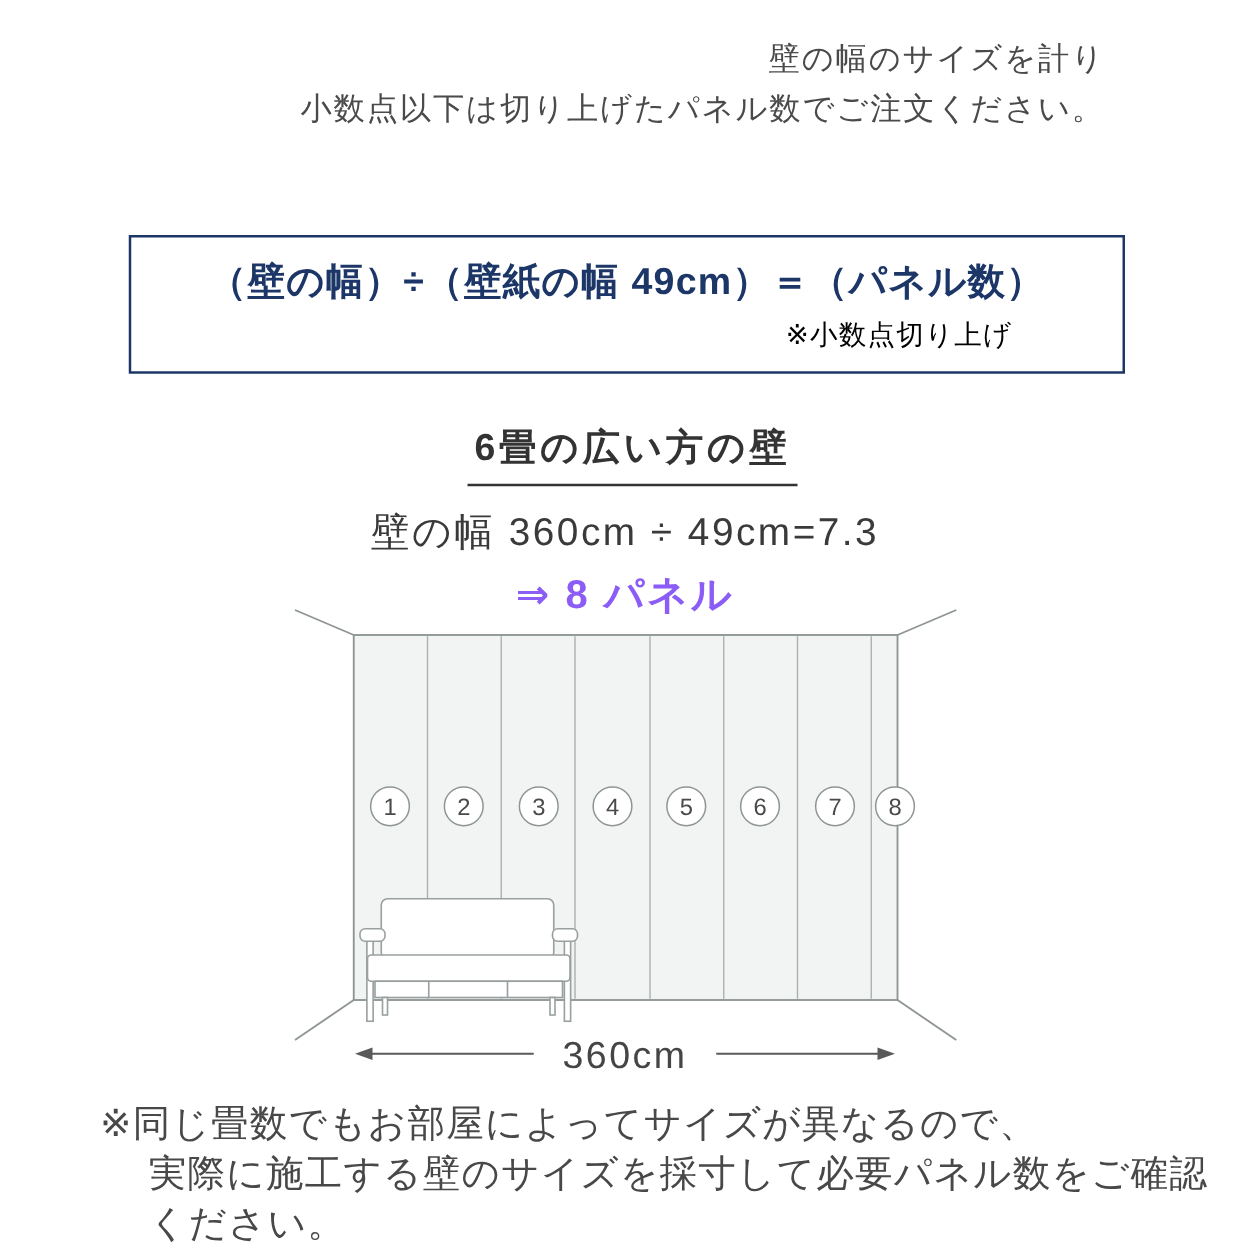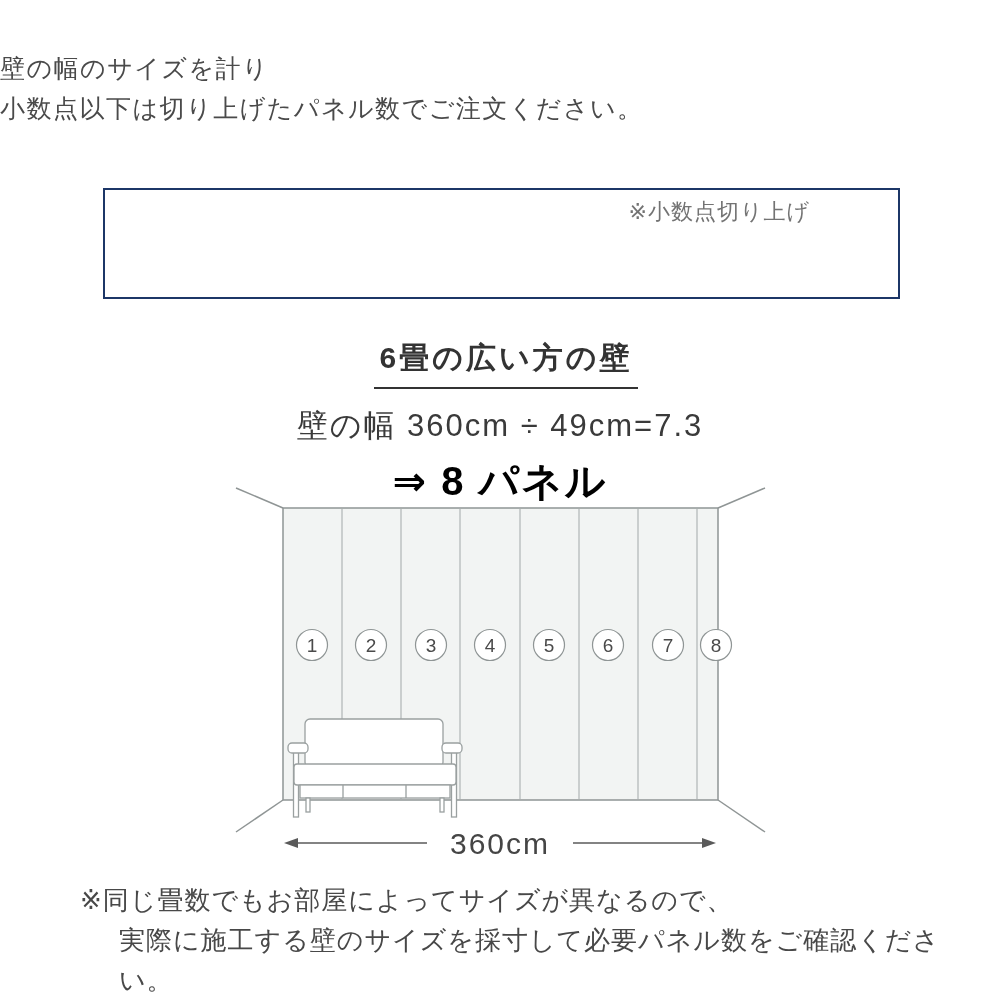--- a/index.html
+++ b/index.html
@@ -11,24 +11,24 @@
   .page {
     position: relative;
     width: 1000px;
     height: 1000px;
     background: #ffffff;
     overflow: hidden;
   }
   
   .intro {
     position: absolute;
-    top: 48px;
+    top: 27px;
     left: 0;
     width: 884px;
-    text-align: left;
+    text-align: right;
     font-size: 25px;
     line-height: 40px;
     color: #4a4a4a;
     letter-spacing: 1.5px;
   }
   
   .formula-box {
     position: absolute;
     left: 103px;
     top: 188px;
@@ -44,21 +44,21 @@
     font-size: 30px;
     font-weight: bold;
     color: #1c3667;
     letter-spacing: 1px;
   }
   .formula-note {
     margin-top: 7px;
     text-align: right;
     padding-right: 88px;
     font-size: 22px;
-    color: #737373;
+    color: #000000;
     letter-spacing: 1px;
   }
   
   .example {
     position: absolute;
     top: 338px;
     left: 0;
     width: 1000px;
     text-align: center;
     color: #333333;
@@ -74,24 +74,24 @@
   }
   .example-calc {
     margin-top: 16px;
     font-size: 31px;
     font-weight: normal;
     letter-spacing: 2px;
     color: #3a3a3a;
   }
   .example-result {
     margin-top: 7px;
-    font-size: 40px;
+    font-size: 32px;
     font-weight: bold;
     letter-spacing: 2px;
-    color: #000000;
+    color: #8b5cf6;
   }
   
   .diagram {
     position: absolute;
     left: 225px;
     top: 480px;
     width: 560px;
     height: 395px;
   }
   .diagram text.panel-num {
@@ -102,40 +102,41 @@
     font-size: 30px;
     fill: #454545;
     letter-spacing: 2px;
   }
   
   .footnote {
     position: absolute;
     top: 880px;
     left: 80px;
     width: 900px;
-    font-size: 26px;
+    font-size: 30px;
     line-height: 40px;
     color: #484848;
     letter-spacing: 1px;
   }
   .footnote .cont {
     margin-left: 39px;
   }
 </style>
 </head>
 <body>
 
 <div class="page">
 
   <div class="intro">
     <div>壁の幅のサイズを計り</div>
     <div>小数点以下は切り上げたパネル数でご注文ください。</div>
   </div>
 
   <div class="formula-box">
+    <div class="formula">（壁の幅）÷（壁紙の幅 49cm）＝（パネル数）</div>
     <div class="formula-note">※小数点切り上げ</div>
   </div>
 
   <div class="example">
     <div>
       <span class="example-title">6畳の広い方の壁</span>
     </div>
     <div class="example-calc">壁の幅 360cm ÷ 49cm=7.3</div>
     <div class="example-result">⇒ 8 パネル</div>
   </div>

